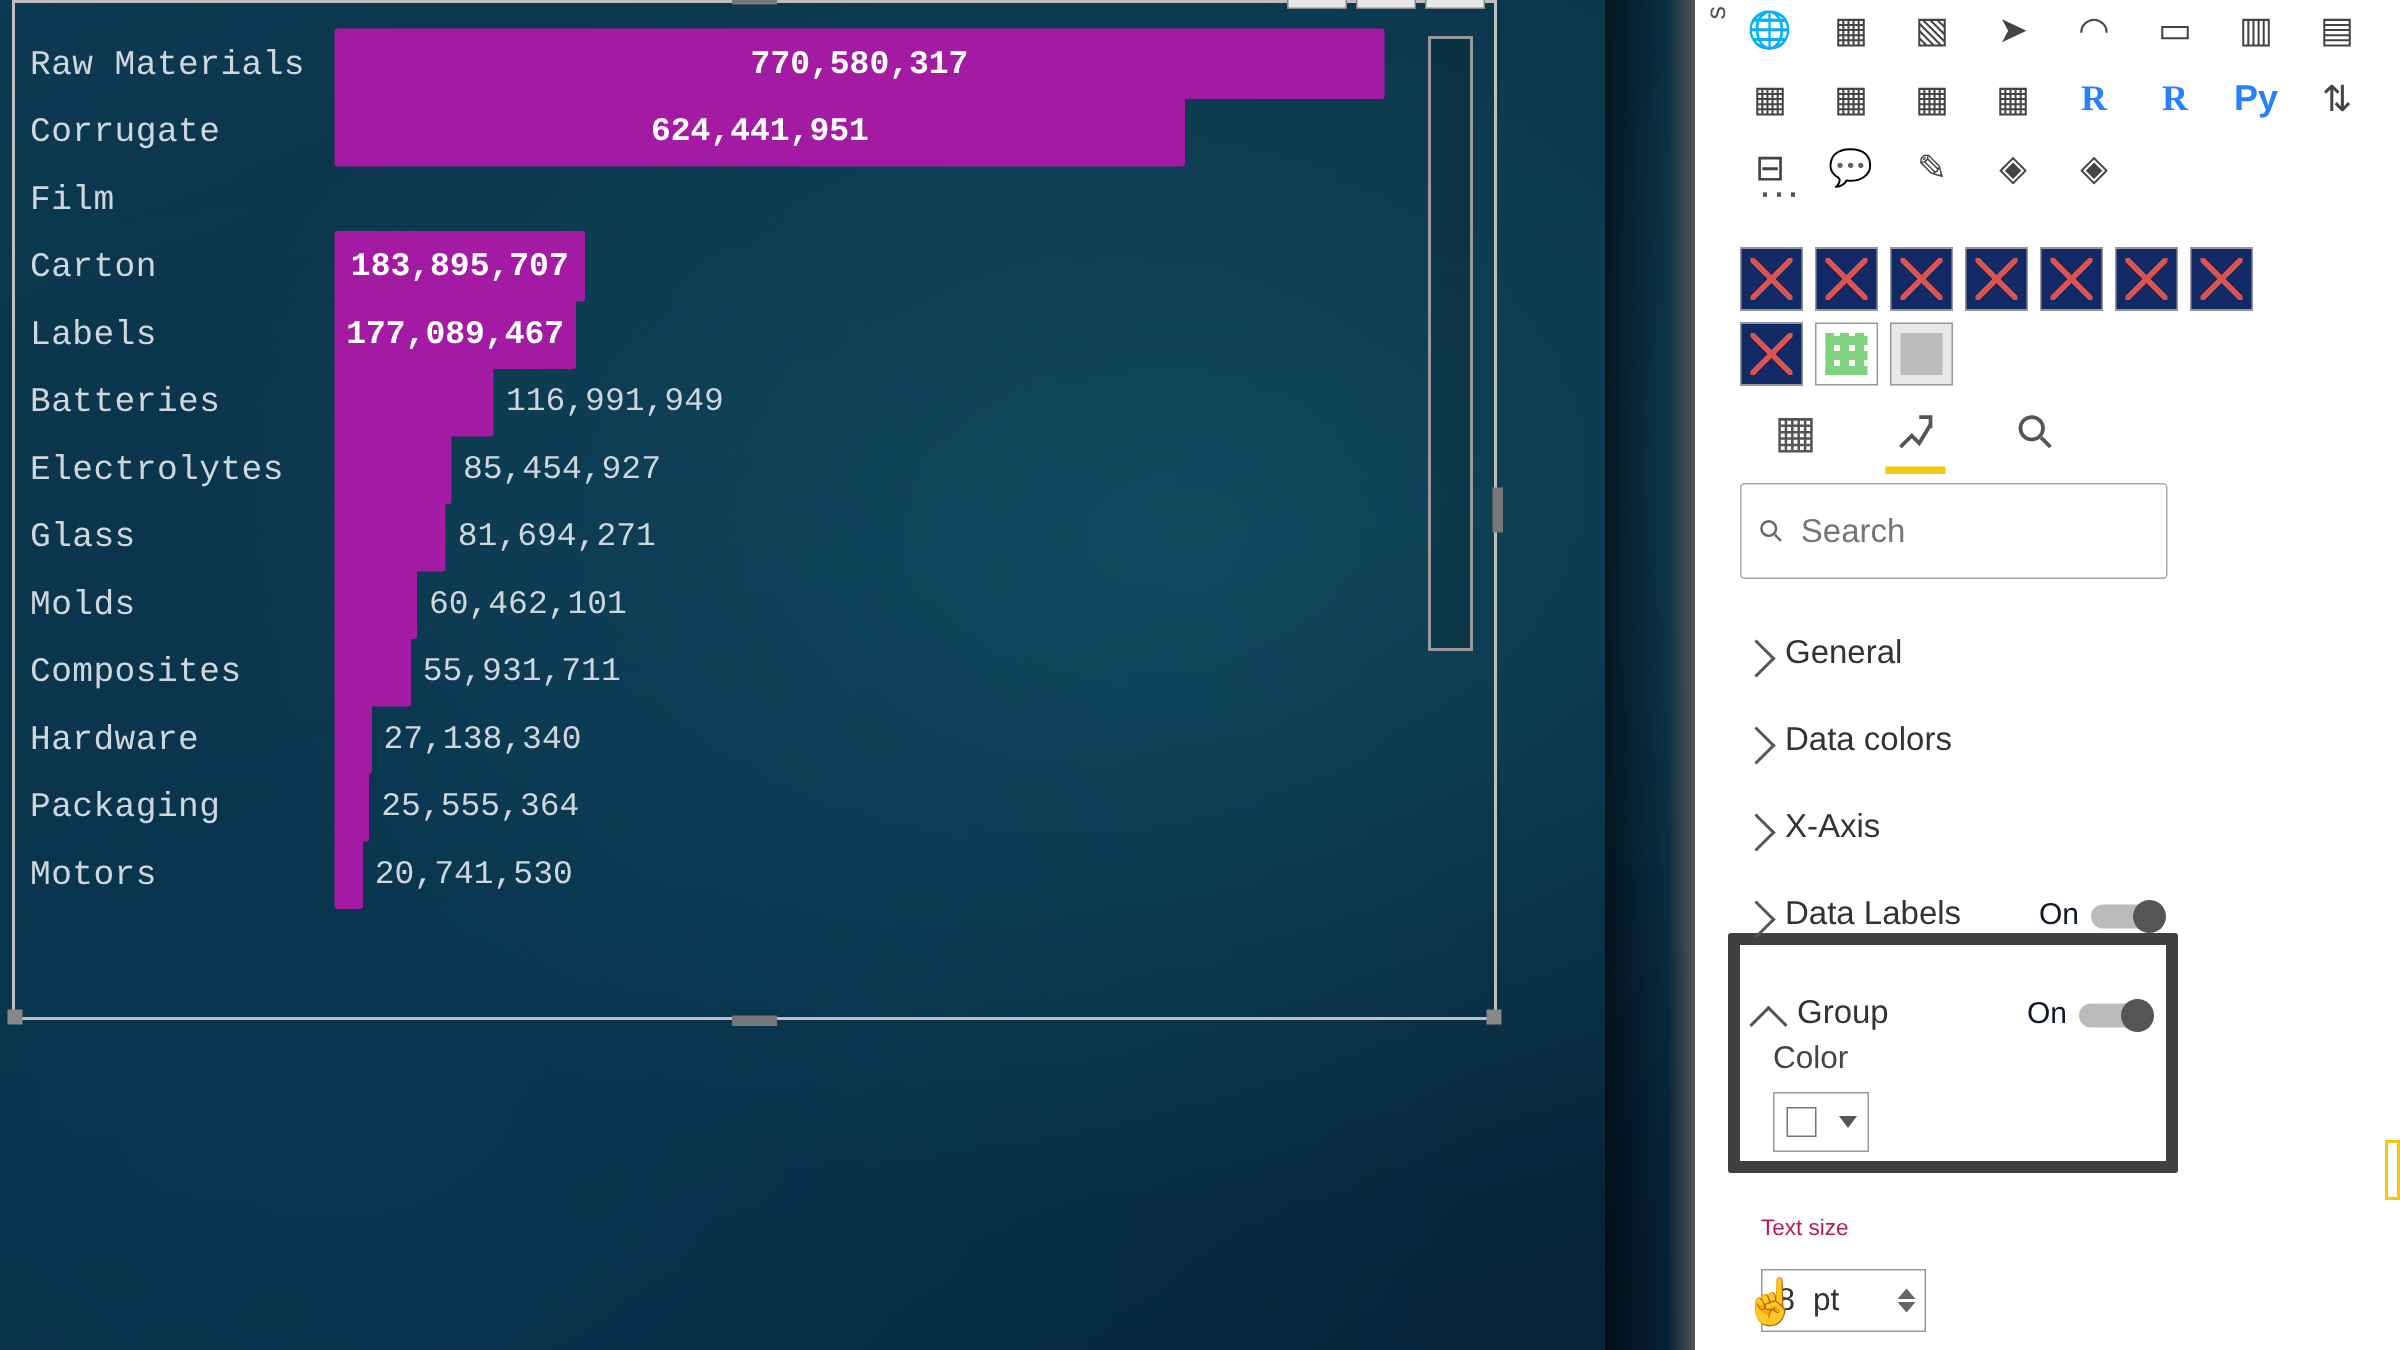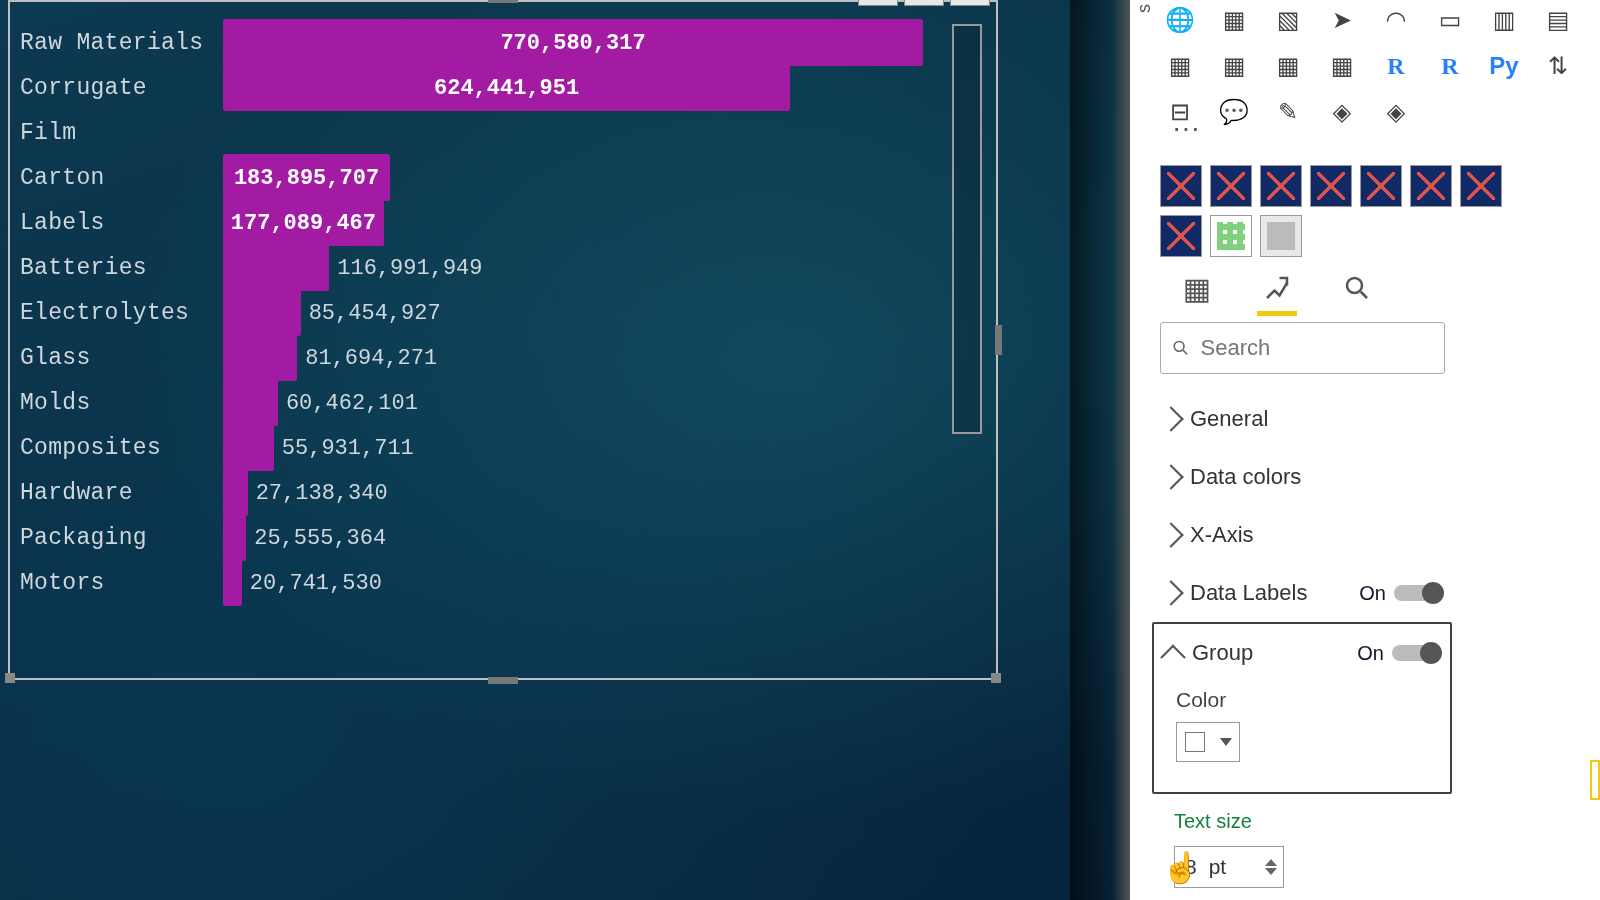--- a/index.html
+++ b/index.html
@@ -174,21 +174,21 @@
   }
   .tab-ic.active::after{
     content:"";
     position:absolute; left:2px; right:2px; bottom:-8px;
     height:5px; background:#f2c811;
   }
 
   .search-box{
     position:absolute;
     left:30px; top:322px;
-    width: 285px; height:52px;
+    width: 285px; height:64px;
     border:1px solid #aaa;
     border-radius:3px;
     display:flex; align-items:center;
     padding:0 10px;
     gap:10px;
     background:#fff;
   }
   .search-box svg{width:22px;height:22px;stroke:#666;fill:none;stroke-width:2;}
   .search-box input{
     border:none; outline:none;
@@ -197,21 +197,21 @@
     width:100%;
   }
 
   .fmt-list{
     position:absolute;
     left:22px; top:390px;
     width: 300px;
   }
   .fmt-row{
     height:58px;
-    display:flex; align-items:center;
+    display:flex; align-items:flex-end;
     padding:0 10px;
     font-size:22px; color:#333;
     gap:10px;
     position:relative;
   }
   .chev{
     width:18px;height:18px;
     border-right:2.5px solid #555;
     border-bottom:2.5px solid #555;
     transform:rotate(-45deg);
@@ -224,41 +224,41 @@
     width:48px;height:16px;border-radius:10px;
     background:#bbb; position:relative;
   }
   .toggle::after{
     content:""; position:absolute;
     width:22px;height:22px;border-radius:50%;
     background:#555; top:-3px;
   }
   .toggle.on::after{ right:-2px; }
   .group-box{
-    border:2px solid #404040;
+    border:8px solid #404040;
     border-radius:2px;
-    padding-bottom:30px;
+    padding-bottom:6px;
   }
   .color-label{
     font-size:21px;color:#444;
     padding:6px 0 10px 22px;
   }
   .color-pick{
     width:64px;height:40px;
     border:1.5px solid #999;
     margin-left:22px;
     display:flex;align-items:center;justify-content:space-around;
     background:#fff;
   }
   .swatch{width:20px;height:20px;border:1.5px solid #777;background:#fff;}
   .caret{width:0;height:0;border-left:6px solid transparent;border-right:6px solid transparent;border-top:8px solid #555;}
 
   .textsize-lbl{
     position:absolute; left:44px; top:810px;
-    font-size:20px;color:#15803d;
+    font-size:15px;color:#be185d;
   }
   .textsize-ctl{
     position:absolute; left:44px; top:846px;
     width:110px;height:42px;
     border:1.5px solid #999;
     display:flex;align-items:center;
     padding:0 6px 0 10px;
     font-size:21px;color:#333;
     background:#fff;
   }

